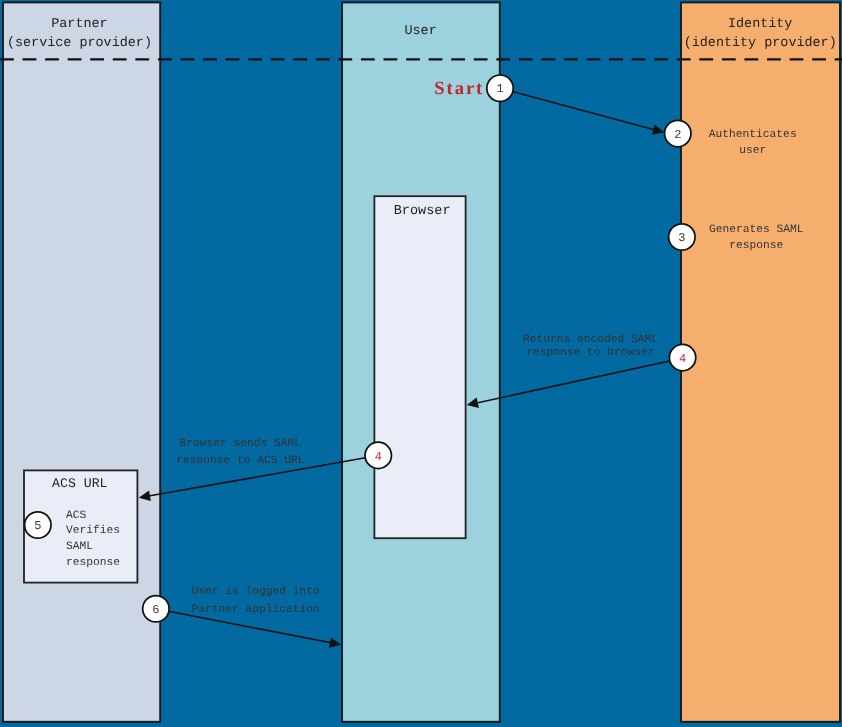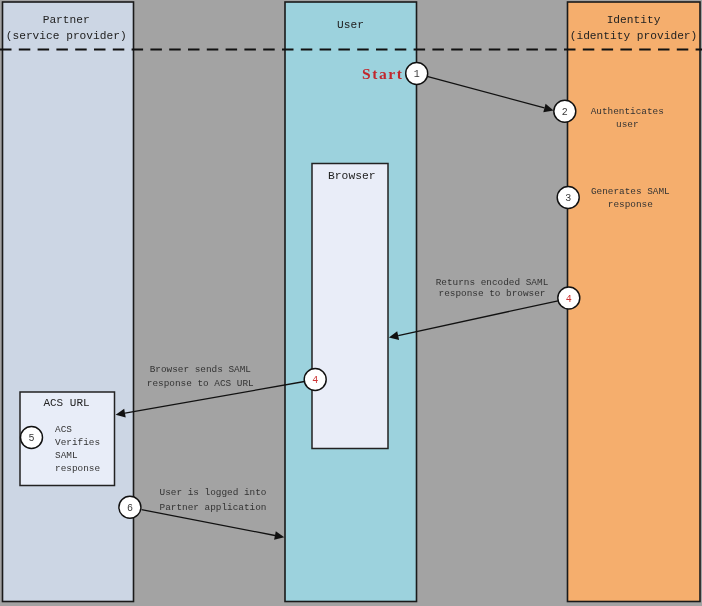--- a/index.html
+++ b/index.html
@@ -1,16 +1,16 @@
 <!DOCTYPE html>
 <html><head>
 <meta charset="utf-8">
 <style>
   html,body{margin:0;padding:0;background:#ffffff;}
-  #wrap{position:relative;width:702px;height:606px;background:#a3a3a3;overflow:hidden;}
+  #wrap{position:relative;width:702px;height:606px;background:#0369a1;overflow:hidden;}
   svg{display:block;}
   text{font-family:"Liberation Mono",monospace;}
 </style>
 </head>
 <body>
 <div id="wrap">
 <svg width="702" height="606" viewBox="0 0 702 606" xmlns="http://www.w3.org/2000/svg">
 
   <rect x="2.5" y="2" width="131" height="599.5" fill="#ccd6e4" stroke="#1a1a1a" stroke-width="1.6"></rect>
   <rect x="285" y="2" width="131.5" height="599.5" fill="#9cd2dd" stroke="#1a1a1a" stroke-width="1.6"></rect>

